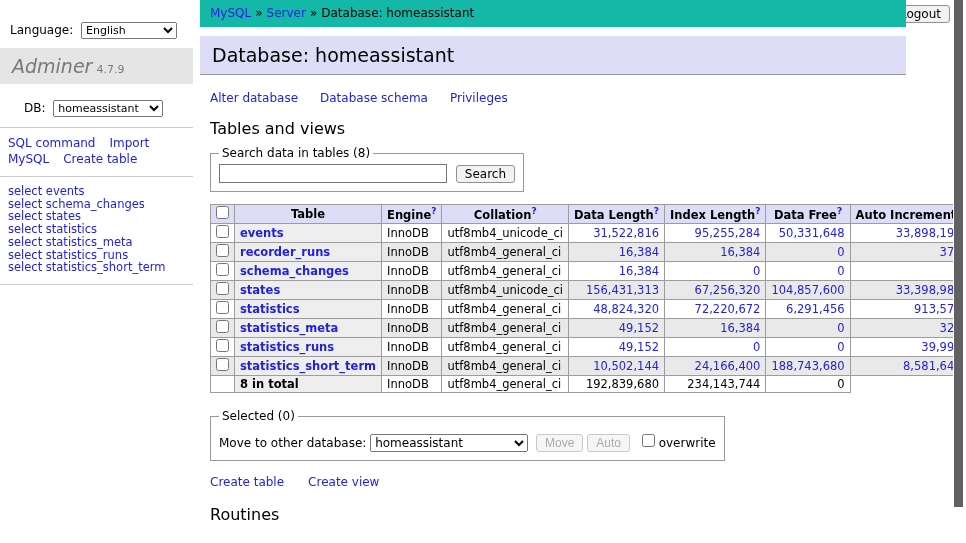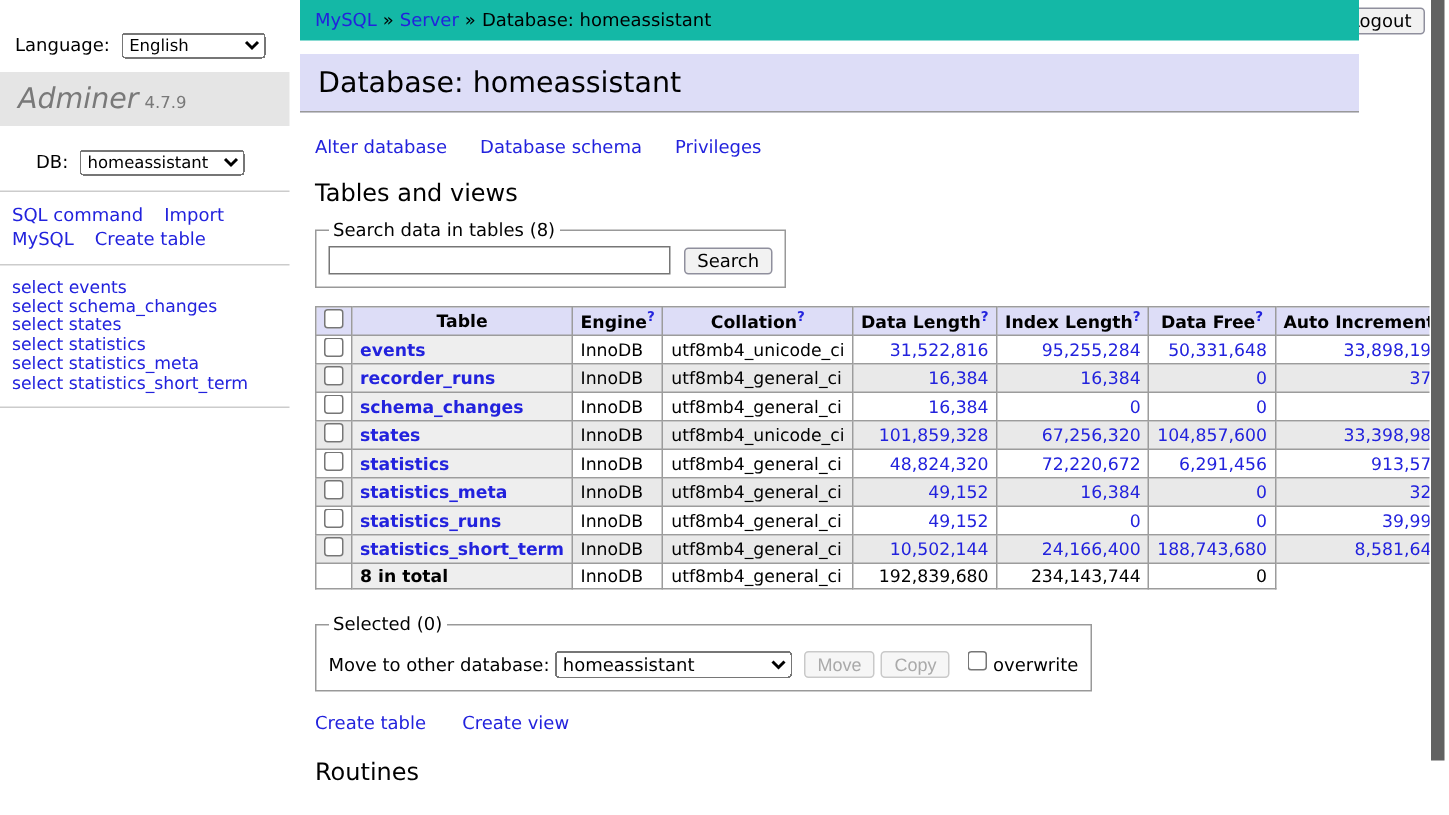--- a/index.html
+++ b/index.html
@@ -116,20 +116,21 @@
       <p><a href="#">SQL command</a><a href="#">Import</a></p>
       <p><a href="#">MySQL</a><a href="#">Create table</a></p>
     </div>
     <hr>
     <ul id="table-links">
         <li><a href="#">select events</a></li>
         <li><a href="#">select schema_changes</a></li>
         <li><a href="#">select states</a></li>
         <li><a href="#">select statistics</a></li>
         <li><a href="#">select statistics_meta</a></li>
+        <li><a href="#">select statistics_runs</a></li>
         <li><a href="#">select statistics_short_term</a></li>
       </ul>
     <hr>
   </div>
 
   <button id="logout-btn" class="native">Logout</button>
 
   <div id="main">
     <div id="breadcrumb"><a href="#">MySQL</a><span class="sep">»</span><a href="#">Server</a><span class="sep">»</span><span>Database: homeassistant</span></div>
     <h2 id="title-bar">Database: homeassistant</h2>
@@ -187,21 +188,21 @@
               <td class="num"><a href="#">16,384</a></td>
               <td class="num"><a href="#">0</a></td>
               <td class="num"><a href="#">0</a></td>
               <td class="num"><a href="#">6</a></td>
             </tr>
             <tr class="stripe">
               <td class="check"><input type="checkbox" style=""></td>
               <th class="name"><a href="#">states</a></th>
               <td class="plain">InnoDB</td>
               <td class="plain">utf8mb4_unicode_ci</td>
-              <td class="num"><a href="#">101,859,328</a></td>
+              <td class="num"><a href="#">156,431,313</a></td>
               <td class="num"><a href="#">67,256,320</a></td>
               <td class="num"><a href="#">104,857,600</a></td>
               <td class="num"><a href="#">33,398,984</a></td>
             </tr>
             <tr class="">
               <td class="check"><input type="checkbox" style=""></td>
               <th class="name"><a href="#">statistics</a></th>
               <td class="plain">InnoDB</td>
               <td class="plain">utf8mb4_general_ci</td>
               <td class="num"><a href="#">48,824,320</a></td>
@@ -253,21 +254,21 @@
         </tbody>
       </table>
 
       <fieldset id="selected-fs">
         <legend>Selected (0)</legend>
         <div class="move-row">
           <span>Move to other database:</span>
           <select id="move-db-select">
             <option>homeassistant</option>
           </select>
-          <span id="move-buttons"><button class="dis" disabled="">Move</button><button class="dis" disabled="">Copy</button></span>
+          <span id="move-buttons"><button class="dis" disabled="">Move</button><button class="dis" disabled="">Auto</button></span>
           <label id="overwrite-wrap">
             <input type="checkbox" style="">
             <span>overwrite</span>
           </label>
         </div>
       </fieldset>
 
       <p id="bottom-links"><a href="#">Create table</a><a href="#">Create view</a></p>
 
       <h3 id="routines-heading">Routines</h3>

